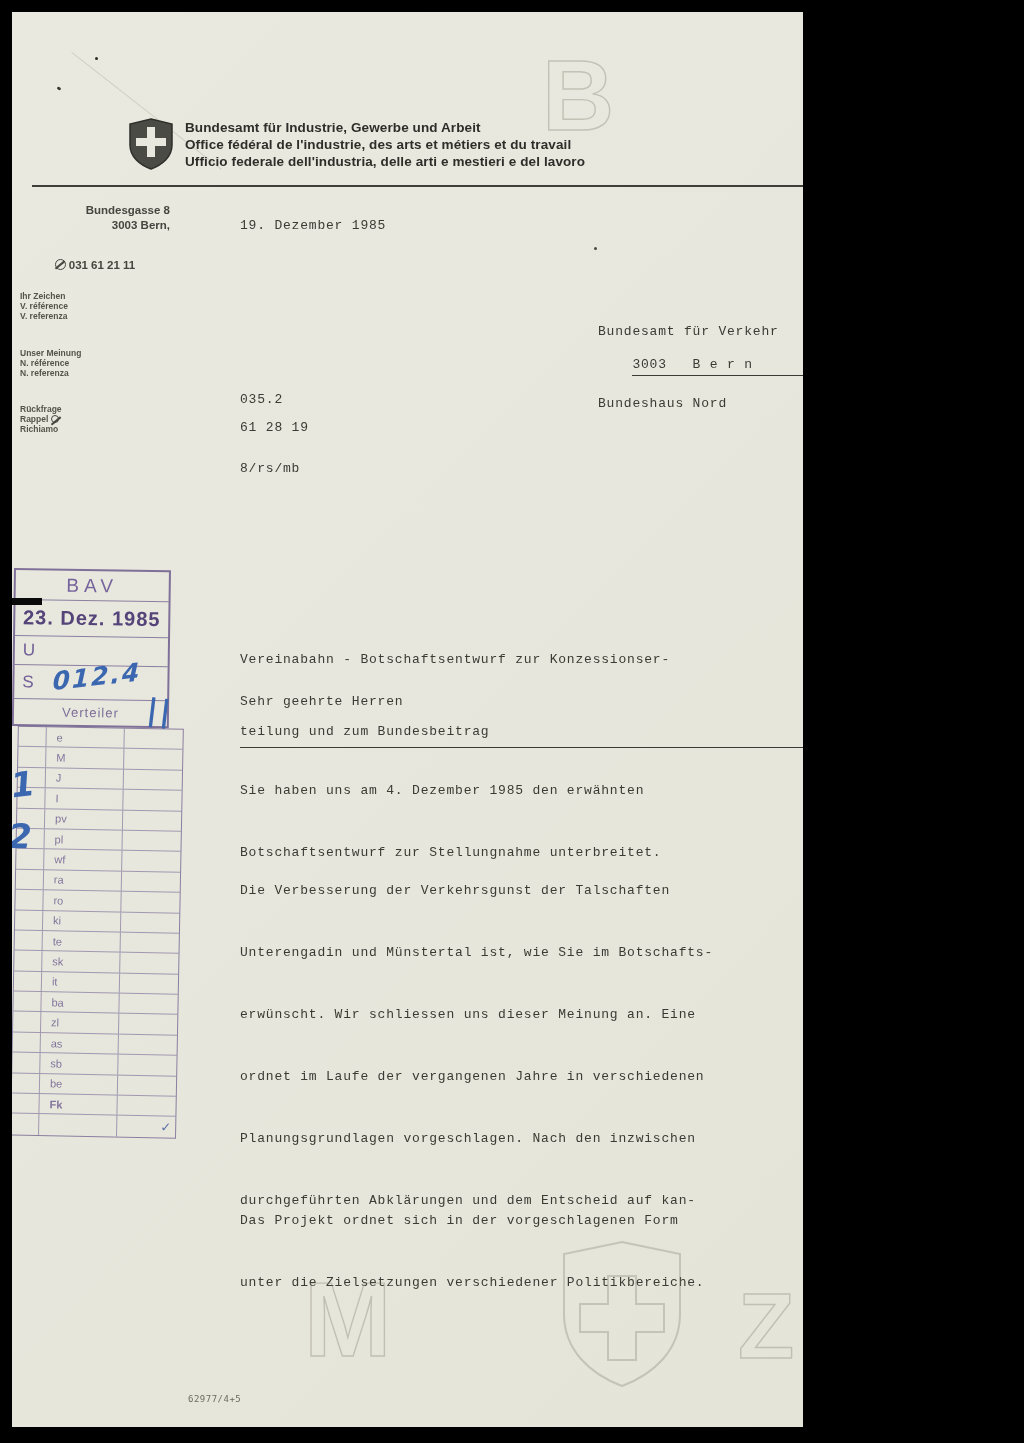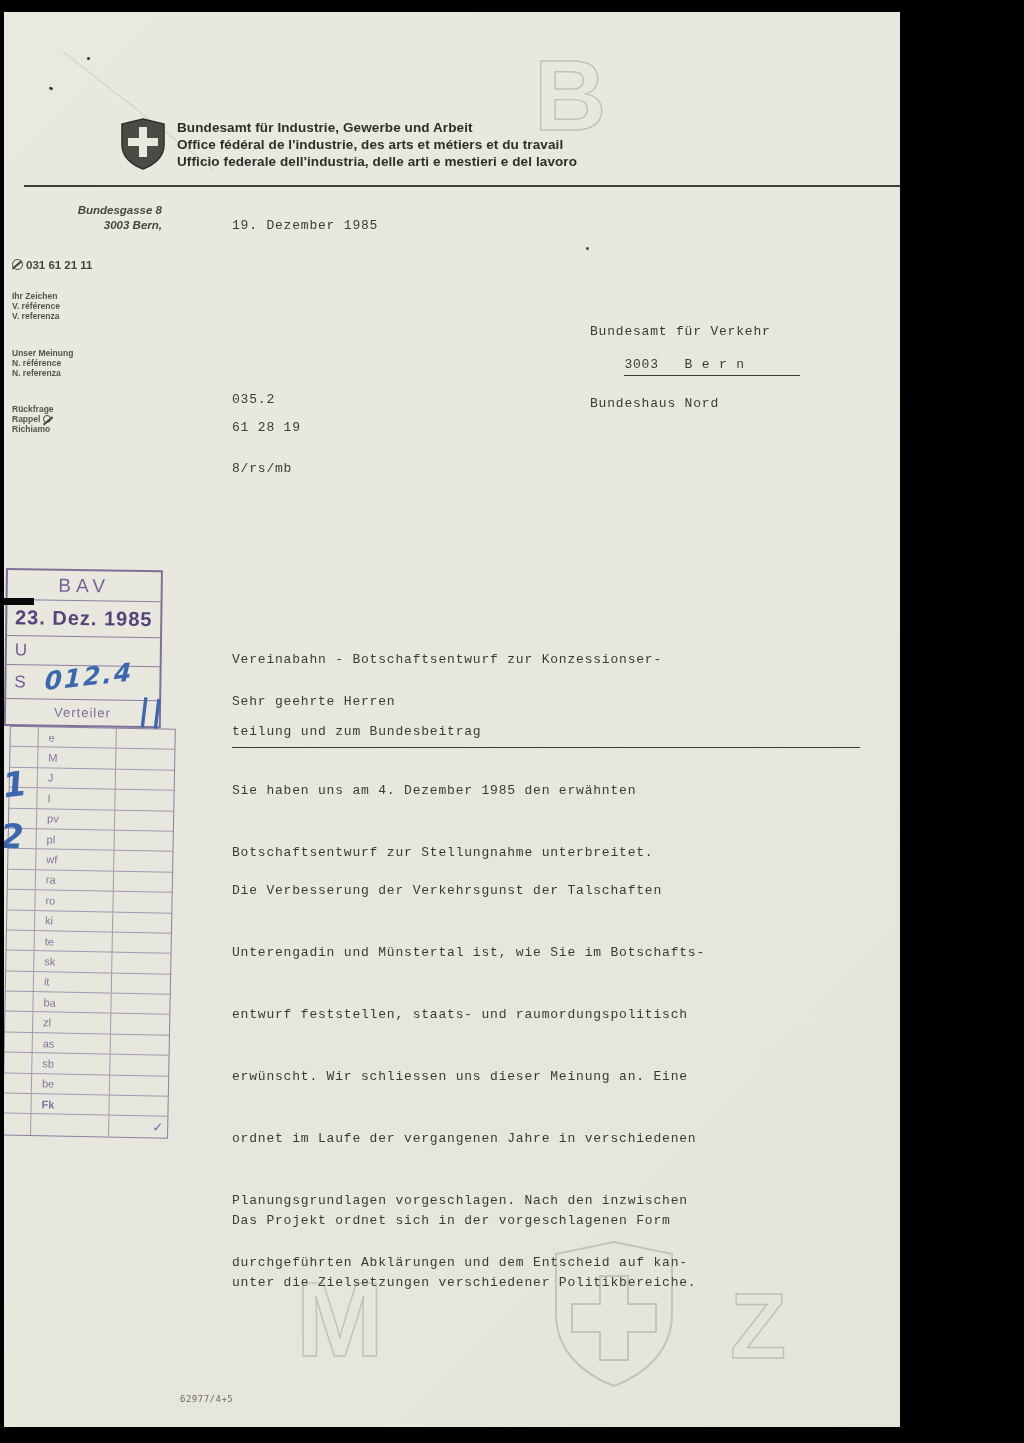--- a/index.html
+++ b/index.html
@@ -1,34 +1,34 @@
 <!DOCTYPE html>
 <html><head>
 <meta charset="utf-8">
 <style>
   * { margin:0; padding:0; box-sizing:border-box; }
   html,body { width:1024px; height:1443px; }
   body { background:#000; position:relative; font-family:"Liberation Sans", sans-serif; overflow:hidden; }
 
   .paper {
-    position:absolute; left:4px; top:12px; width:896px; height:1415px;
+    position:absolute; left:12px; top:12px; width:791px; height:1415px;
     background:linear-gradient(135deg,#eae9df 0%,#e8e7dd 45%,#e5e4d9 100%);
     overflow:hidden;
   }
 
   
   .logo { position:absolute; left:116px; top:106px; width:46px; height:52px; }
   .org-block { position:absolute; left:173px; top:107px; color:#2e2d29; font-weight:bold;
                font-size:13.5px; line-height:17px; letter-spacing:.1px; }
   .header-rule { position:absolute; left:20px; top:173px; width:958px; height:2px; background:#3f3e3a; }
 
   
   .addr { position:absolute; left:8px; top:191px; width:150px; text-align:right;
-          font-size:11.5px; line-height:15px; font-weight:bold; color:#46453f;font-style:italic; }
-  .phone-line { position:absolute; left:8px; top:247px; width:150px; text-align:left;
+          font-size:11.5px; line-height:15px; font-weight:bold; color:#46453f; }
+  .phone-line { position:absolute; left:8px; top:247px; width:150px; text-align:center;
                 font-size:11.5px; font-weight:bold; color:#46453f; }
   .phone-glyph { display:inline-block; width:11px; height:11px; border:1.6px solid #46453f;
                  border-radius:50%; position:relative; vertical-align:-1px; margin-right:3px; }
   .phone-glyph::after { content:""; position:absolute; left:-2px; top:3.5px; width:12px; height:1.8px;
                         background:#46453f; transform:rotate(-40deg); }
   .ref-block { position:absolute; width:150px; left:8px; 
                font-size:8.5px; line-height:10px; color:#55544c; font-weight:bold; }
   .ref-your { top:279px; }
   .ref-our  { top:336px; }
   .ref-call { top:392px; }
@@ -162,21 +162,20 @@
   </div>
   <div class="tw salutation line">Sehr geehrte Herren</div>
 
   <div class="tw para1">
     <div class="line">Sie haben uns am 4. Dezember 1985 den erwähnten</div>
     <div class="line">Botschaftsentwurf zur Stellungnahme unterbreitet.</div>
   </div>
   <div class="tw para2">
     <div class="line">Die Verbesserung der Verkehrsgunst der Talschaften</div>
     <div class="line">Unterengadin und Münstertal ist, wie Sie im Botschafts-</div>
-    <div class="line">entwurf feststellen, staats- und raumordungspolitisch</div>
     <div class="line">erwünscht. Wir schliessen uns dieser Meinung an. Eine</div>
     <div class="line">ordnet im Laufe der vergangenen Jahre in verschiedenen</div>
     <div class="line">Planungsgrundlagen vorgeschlagen. Nach den inzwischen</div>
     <div class="line">durchgeführten Abklärungen und dem Entscheid auf kan-</div>
     
     
   </div>
   <div class="tw para3">
     <div class="line">Das Projekt ordnet sich in der vorgeschlagenen Form</div>
     <div class="line">unter die Zielsetzungen verschiedener Politikbereiche.</div>

